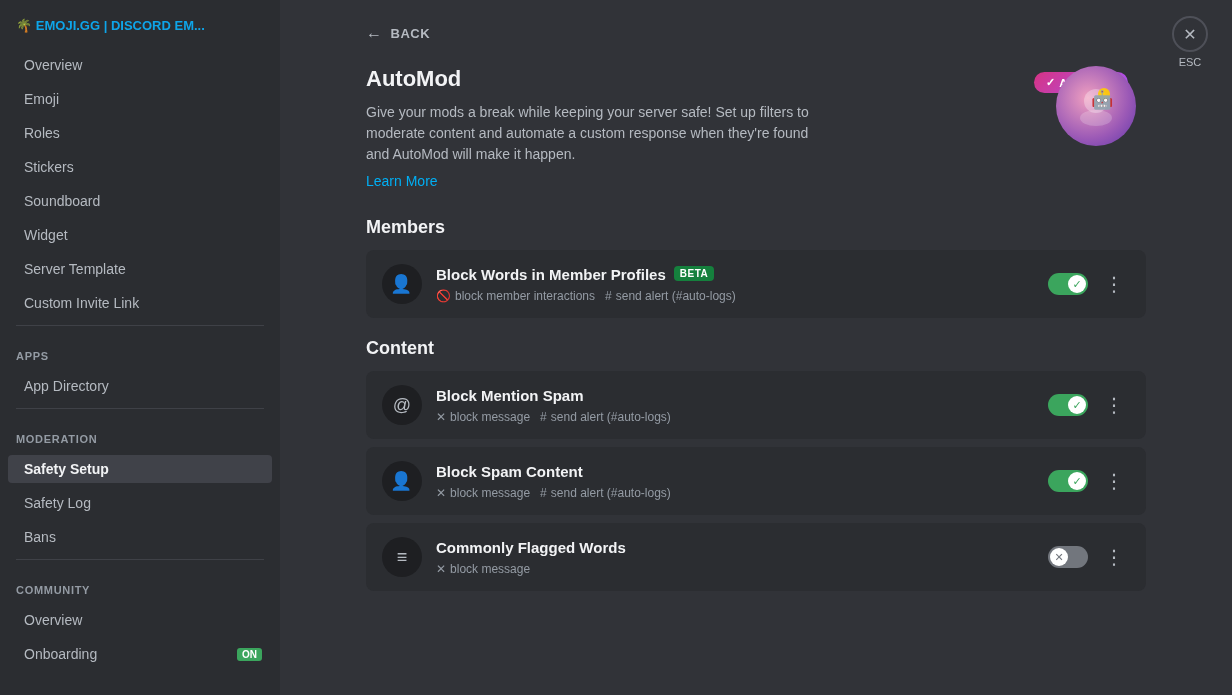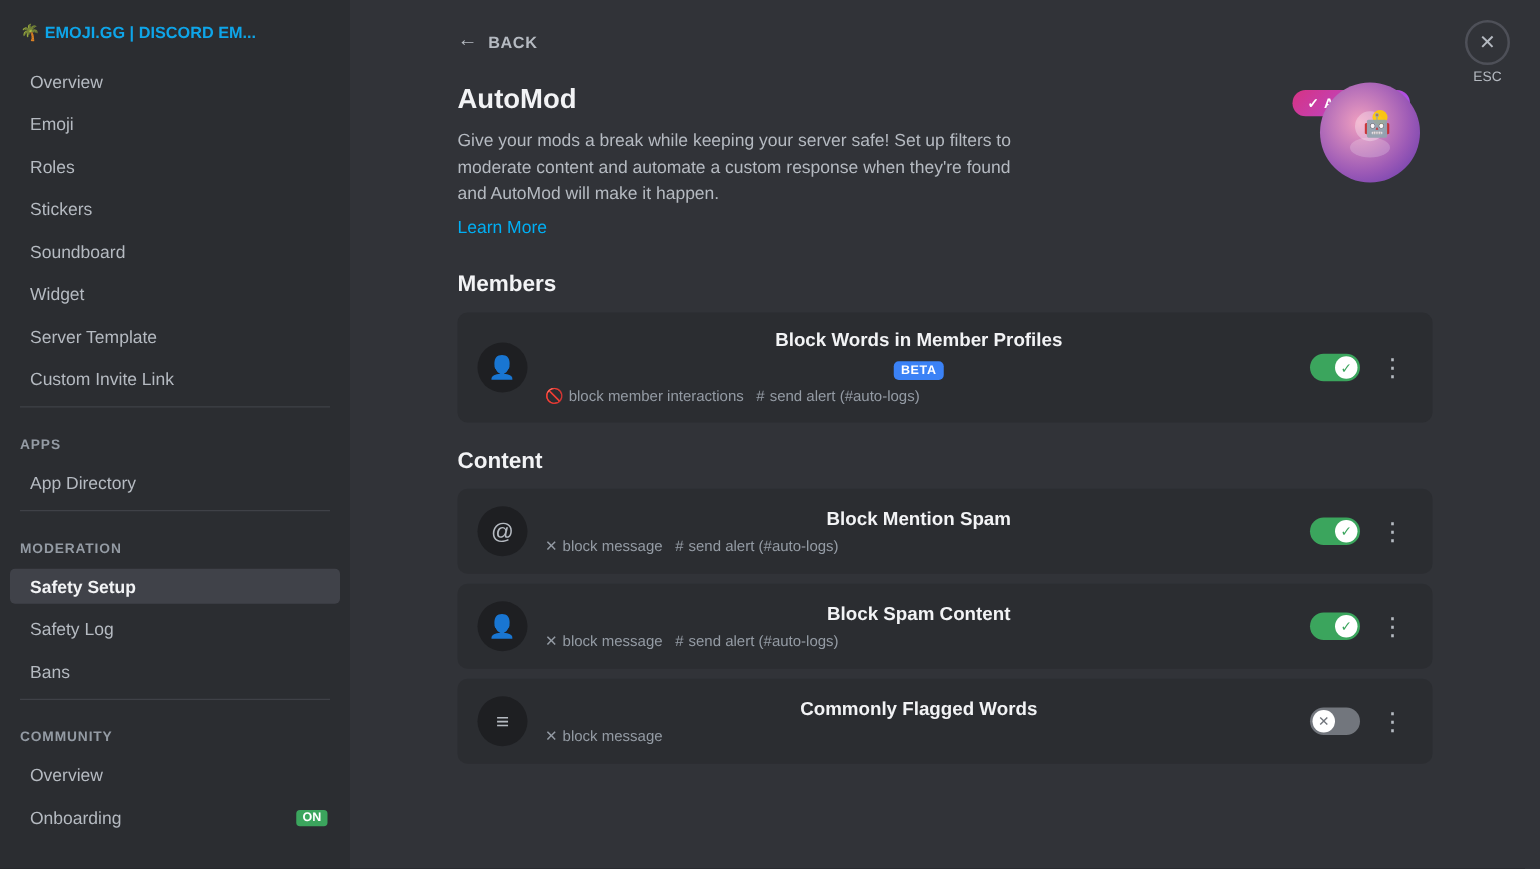--- a/index.html
+++ b/index.html
@@ -208,27 +208,26 @@
       color: #b5bac1;
     }
     .rule-info {
       flex: 1;
     }
     .rule-title {
       font-size: 15px;
       font-weight: 600;
       color: #f2f3f5;
       display: flex;
-      align-items: center;
+      align-items: flex-start;
       gap: 8px;
       margin-bottom: 6px;
-      flex-direction: column;
     }
     .beta-badge {
-      background: #3b82f6;
+      background: #15803d;
       color: #fff;
       font-size: 10px;
       font-weight: 700;
       padding: 2px 6px;
       border-radius: 4px;
       letter-spacing: 0.5px;
     }
     .rule-tags {
       display: flex;
       align-items: center;

